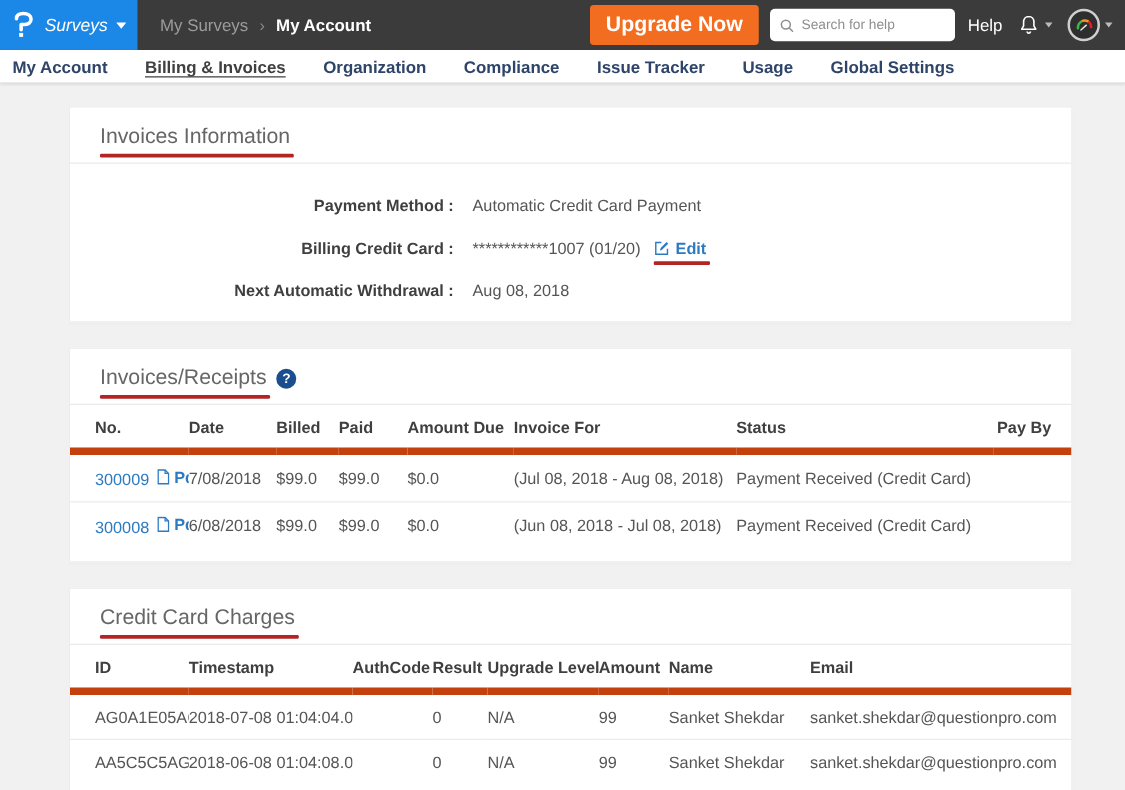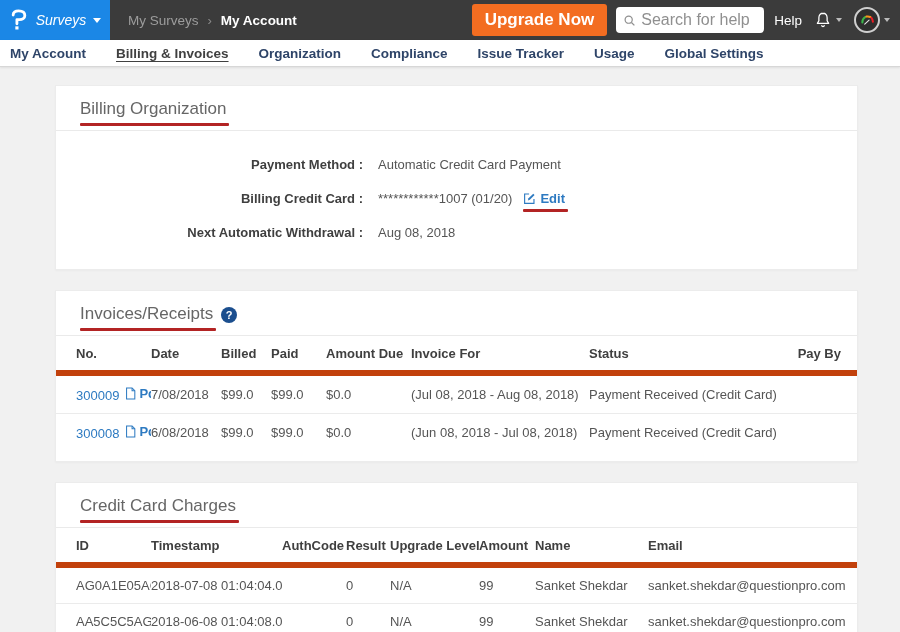--- a/index.html
+++ b/index.html
@@ -37,21 +37,21 @@
     background:#f36d21; color:#fff; border:none; border-radius:3px;
     font-family:inherit; font-size:17px; font-weight:bold;
     padding:6px 13px; cursor:pointer; margin-right:9px;
   }
   .search-box {
     background:#fff; border-radius:4px; height:26px; width:148px;
     display:flex; align-items:center; padding:0 7px; gap:5px; margin-right:10px;
   }
   .search-box input {
     border:none; outline:none; width:110px; font-family:inherit;
-    font-size:16px; color:#555; background:transparent;
+    font-size:11px; color:#555; background:transparent;
   }
   .search-box input::placeholder { color:#8f8f8f; }
   .help-label { color:#fff; font-size:13.5px; margin-right:12px; cursor:pointer; }
   .bell-wrap { display:flex; align-items:center; gap:4px; margin-right:12px; cursor:pointer; }
   .avatar-wrap { display:flex; align-items:center; gap:4px; margin-right:10px; cursor:pointer; }
   .avatar {
     width:26px; height:26px; border-radius:50%; background:#2e2e2e;
     border:2px solid #cfcfcf; display:flex; align-items:center; justify-content:center;
   }
 
@@ -88,21 +88,21 @@
     content:""; position:absolute; left:0; right:-3px; bottom:-7px;
     height:3px; background:#b32424; border-radius:1px;
   }
   .help-badge {
     width:16px; height:16px; border-radius:50%; background:#1b4e8e;
     color:#fff; font-size:11px; font-weight:bold; line-height:16px;
     text-align:center; cursor:pointer; flex:0 0 auto; margin-top:2px;
   }
 
   
-  .fields { padding:16px 24px 20px; }
+  .fields { padding:16px 24px 8px; }
   .field-row { display:flex; align-items:center; height:34px; font-size:13px; }
   .field-label { width:283px; text-align:right; font-weight:bold; color:#3f3f3f; flex:0 0 auto; }
   .field-value { margin-left:15px; color:#555; display:flex; align-items:center; gap:5px; }
   .edit-link {
     display:inline-flex; align-items:center; gap:4px; margin-left:6px;
     color:#2d7ac1; font-weight:bold; text-decoration:none; cursor:pointer;
     position:relative;
   }
   .edit-link.annot::after { bottom:-6px; }
 
@@ -188,21 +188,21 @@
   <a class="tab active">Billing &amp; Invoices</a>
   <a class="tab">Organization</a>
   <a class="tab">Compliance</a>
   <a class="tab">Issue Tracker</a>
   <a class="tab">Usage</a>
   <a class="tab">Global Settings</a>
 </div>
 
 <div class="card first">
   <div class="card-head">
-    <span class="card-title annot">Billing Organization</span>
+    <span class="card-title annot">Invoices Information</span>
   </div>
   <div class="fields">
     <div class="field-row">
       <span class="field-label">Payment Method :</span>
       <span class="field-value">Automatic Credit Card Payment</span>
     </div>
     <div class="field-row">
       <span class="field-label">Billing Credit Card :</span>
       <span class="field-value">
         <span>************1007 (01/20)</span>

